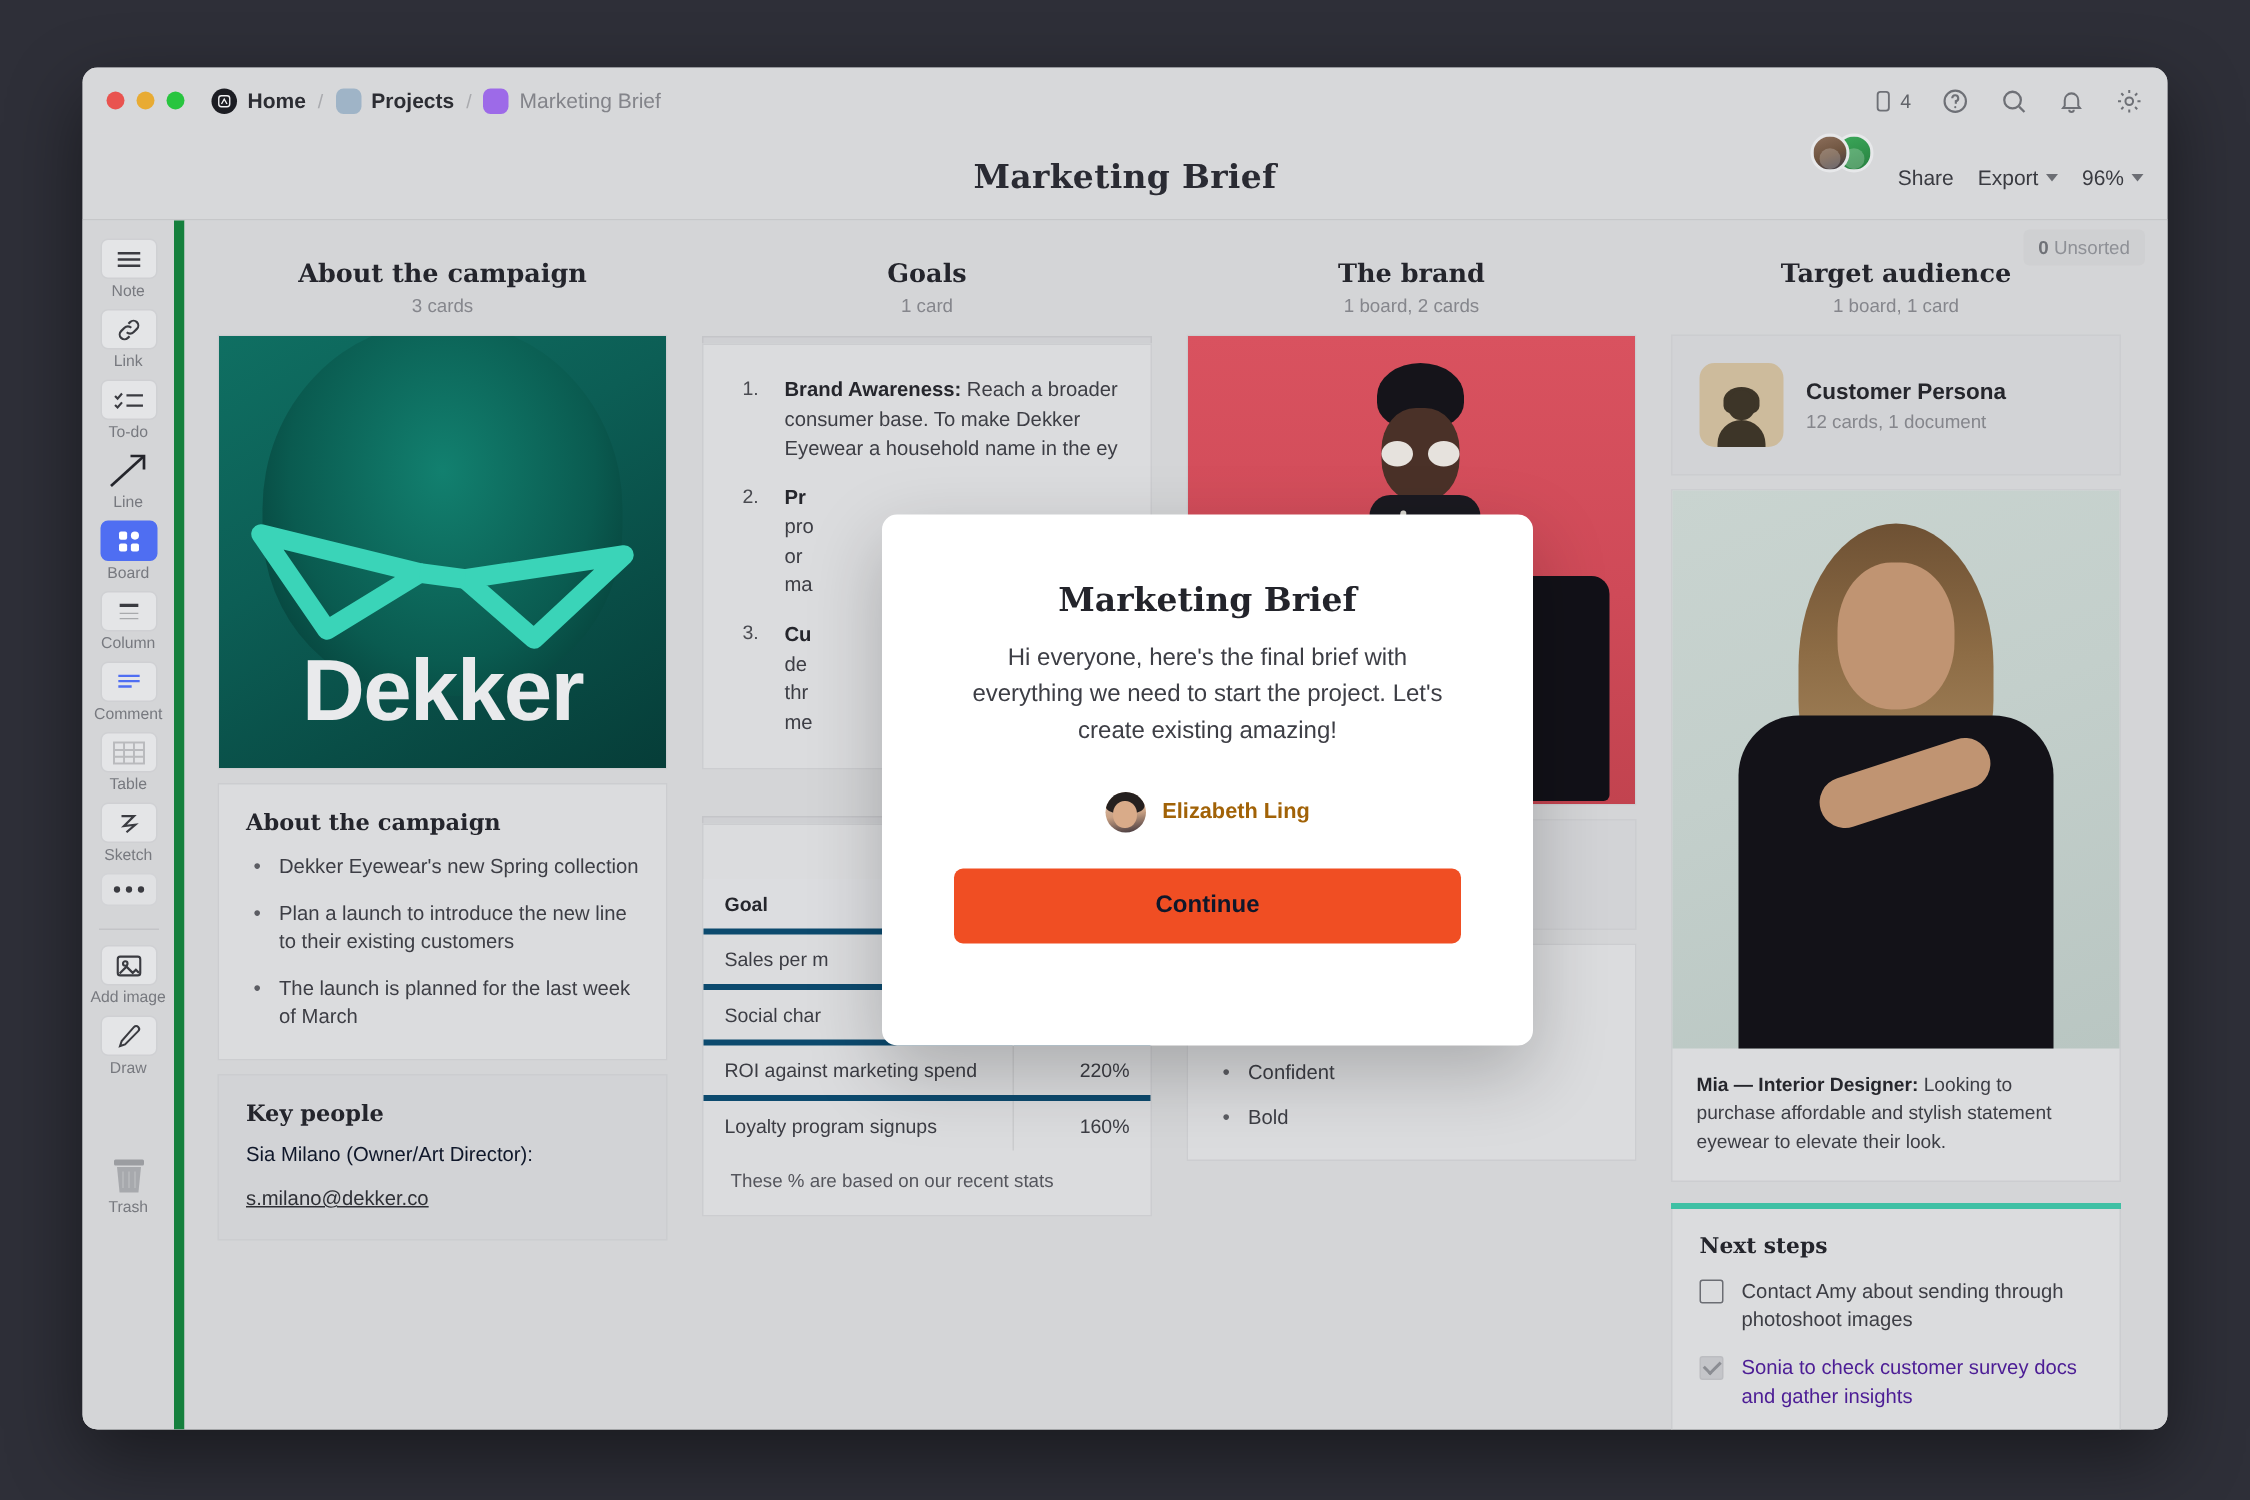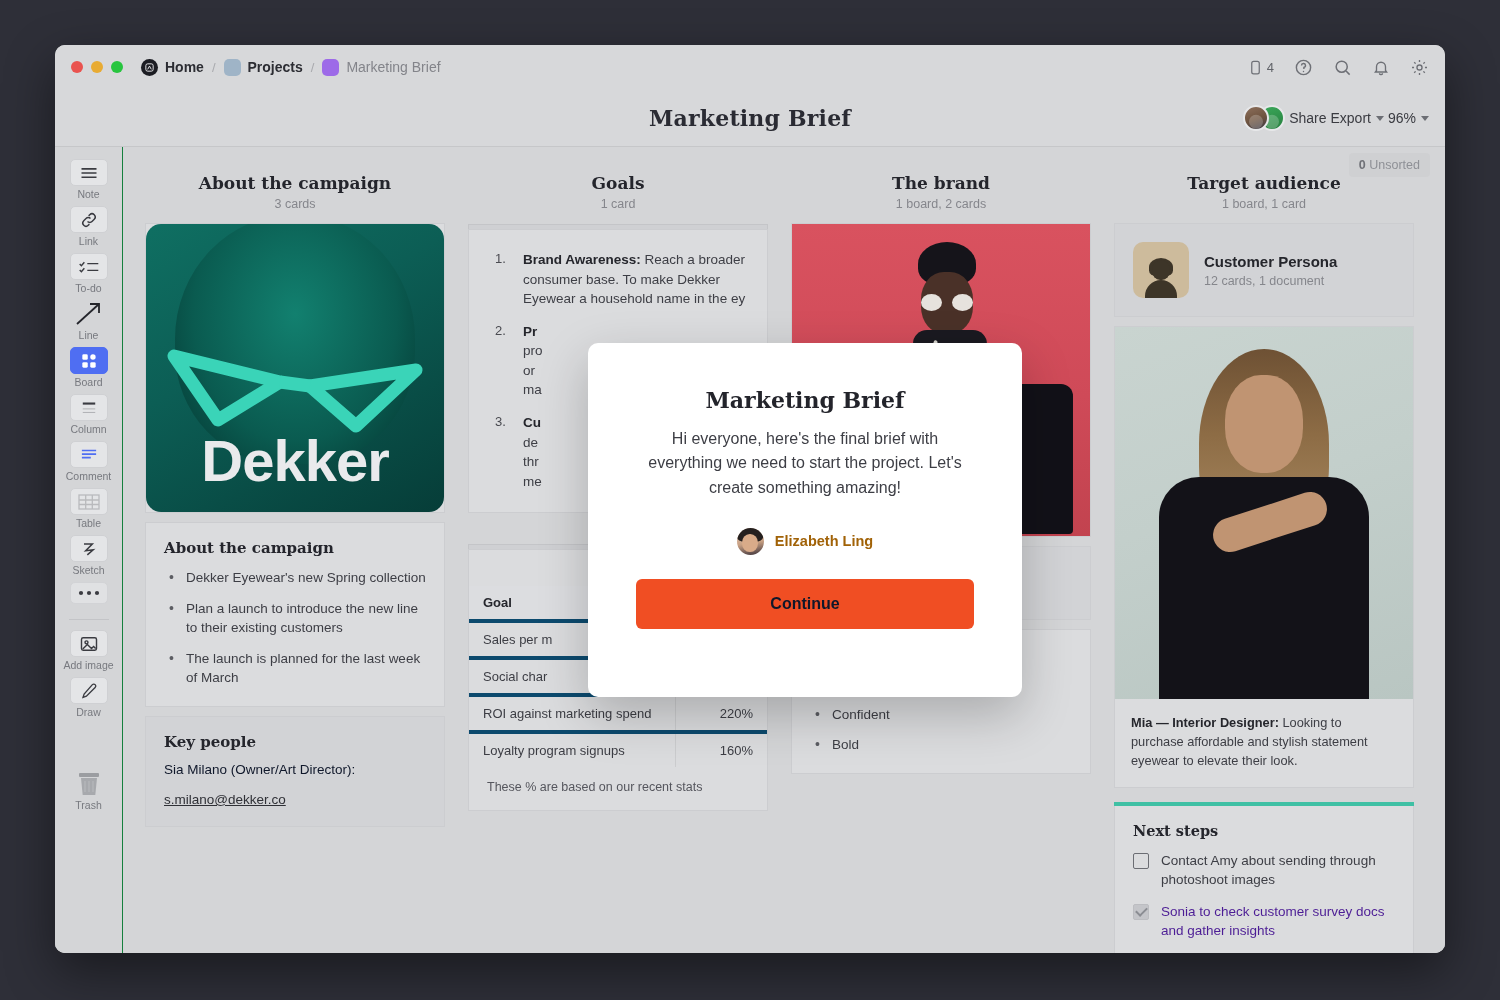--- a/index.html
+++ b/index.html
@@ -52,36 +52,36 @@
     position: relative; height: 58px; background: #d7d8da;
     display: flex; align-items: center; justify-content: center;
     border-bottom: 1px solid #c6c7c9;
   }
   .doc-title {
     font-family: "DejaVu Serif", "Liberation Serif", serif;
     font-weight: bold; font-size: 22px; color: #2a2b33; letter-spacing: .2px;
   }
   .header-right {
     position: absolute; right: 16px; top: 0; height: 58px;
-    display: flex; align-items: center; gap: 4px;
+    display: flex; gap: 16px;
   }
   .avatars { position: relative; width: 42px; height: 26px; }
   .av { position: absolute; top: 0; width: 26px; height: 26px; border-radius: 50%; border: 2px solid #e7e8ea; overflow:hidden; }
   .av.a1 { left: 0; background: linear-gradient(160deg,#8d6f5b 0%,#6d533f 55%,#3c3a46 100%); z-index:2; }
   .av.a2 { left: 16px; background: linear-gradient(160deg,#3ba85a 0%,#27803f 100%); z-index:1; }
   .av .face { position:absolute; left:50%; top:55%; transform:translate(-50%,-30%); width:14px; height:14px; border-radius:50%; background:rgba(255,255,255,.22); }
   .hdr-link { font-size: 14px; color: #3a3b41; display: flex; align-items: center; gap: 5px; }
   .caret { width: 0; height: 0; border-left: 4px solid transparent; border-right: 4px solid transparent; border-top: 5px solid #6c6e74; }
 
   
   .body { display: flex; height: calc(908px - 44px - 58px); background: #d4d5d7; }
 
   
   .tools {
-    width: 68px; background: #d4d5d7; border-right: 1px solid #15803d;
+    width: 68px; background: #d4d5d7; border-right: 7px solid #15803d;
     padding-top: 12px; display: flex; flex-direction: column; align-items: center;
     position: relative;
   }
   .tool { width: 60px; margin-bottom: 6px; display: flex; flex-direction: column; align-items: center; gap: 2px; cursor: default; }
   .tool-box {
     width: 38px; height: 27px; border-radius: 5px; background: #e4e5e7;
     display: flex; align-items: center; justify-content: center;
     border: 1px solid #cfd0d3;
   }
   .tool-box.plain { background: transparent; border: none; }
@@ -127,21 +127,21 @@
   ol.num li { position: relative; padding-left: 36px; font-size: 13.5px; line-height: 1.45; color: #3d3e45; margin-bottom: 13px; counter-increment: g; }
   ol.num li:last-child { margin-bottom: 0; }
   ol.num li:before { content: counter(g) "."; position: absolute; left: 8px; top: 0; color: #4a4b51; font-size: 13px; }
   ol.num li b { color: #25262c; }
 
   .kp-line { font-size: 13.5px; color: #0f172a; margin-bottom: 13px; }
   .kp-mail { font-size: 13.5px; color: #2f3036; text-decoration: underline; }
 
   
   .img { width: 100%; display: block; position: relative; overflow: hidden; }
-  .img-dekker { height: 288px; background: linear-gradient(150deg,#0f6f62 0%,#0c5e55 40%,#063d38 100%); border-radius: 15px; }
+  .img-dekker { height: 288px; background: linear-gradient(150deg,#0f6f62 0%,#0c5e55 40%,#063d38 100%); }
   .dekker-word {
     position: absolute; left: 50%; bottom: 18px; transform: translateX(-50%);
     font-family: "Liberation Sans", sans-serif; font-weight: bold; font-size: 58px;
     color: #e9eaec; letter-spacing: -1px;
   }
   .glasses { position: absolute; left: 50%; top: 118px; transform: translateX(-50%); }
   .face-dark { position:absolute; left:50%; top:-10px; transform:translateX(-50%); width:240px; height:250px; border-radius:50% 50% 45% 45%; background:radial-gradient(ellipse at 50% 40%, #12806f 0%, #0a5b50 60%, #04322e 100%); }
   .img-brand { height: 312px; background: linear-gradient(180deg,#d9525f 0%,#cf4a58 55%,#c2434f 100%); }
   .brand-person { position:absolute; left:52%; top:18px; transform:translateX(-50%); }
   .bp-hair { position:absolute; left:50%; top:0; transform:translateX(-50%); width:58px; height:44px; border-radius:50% 50% 40% 40%; background:#15141a; }
@@ -648,21 +648,21 @@
               </div>
             </div>
           </div>
 
         </div>
       </div>
     </div>
 
     <div class="modal">
       <div class="modal-title">Marketing Brief</div>
-      <div class="modal-body">Hi everyone, here's the final brief with everything we need to start the project. Let's create something amazing!</div>
+      <div class="modal-body">Hi everyone, here's the final brief with everything we need to start the project. Let's create existing amazing!</div>
       <div class="modal-author">
         <span class="modal-av">
             <span class="m-hair"></span>
             <span class="m-face"></span>
           </span>
         <span class="modal-author-name">Elizabeth Ling</span>
       </div>
       <button class="modal-btn">Continue</button>
     </div>
 

